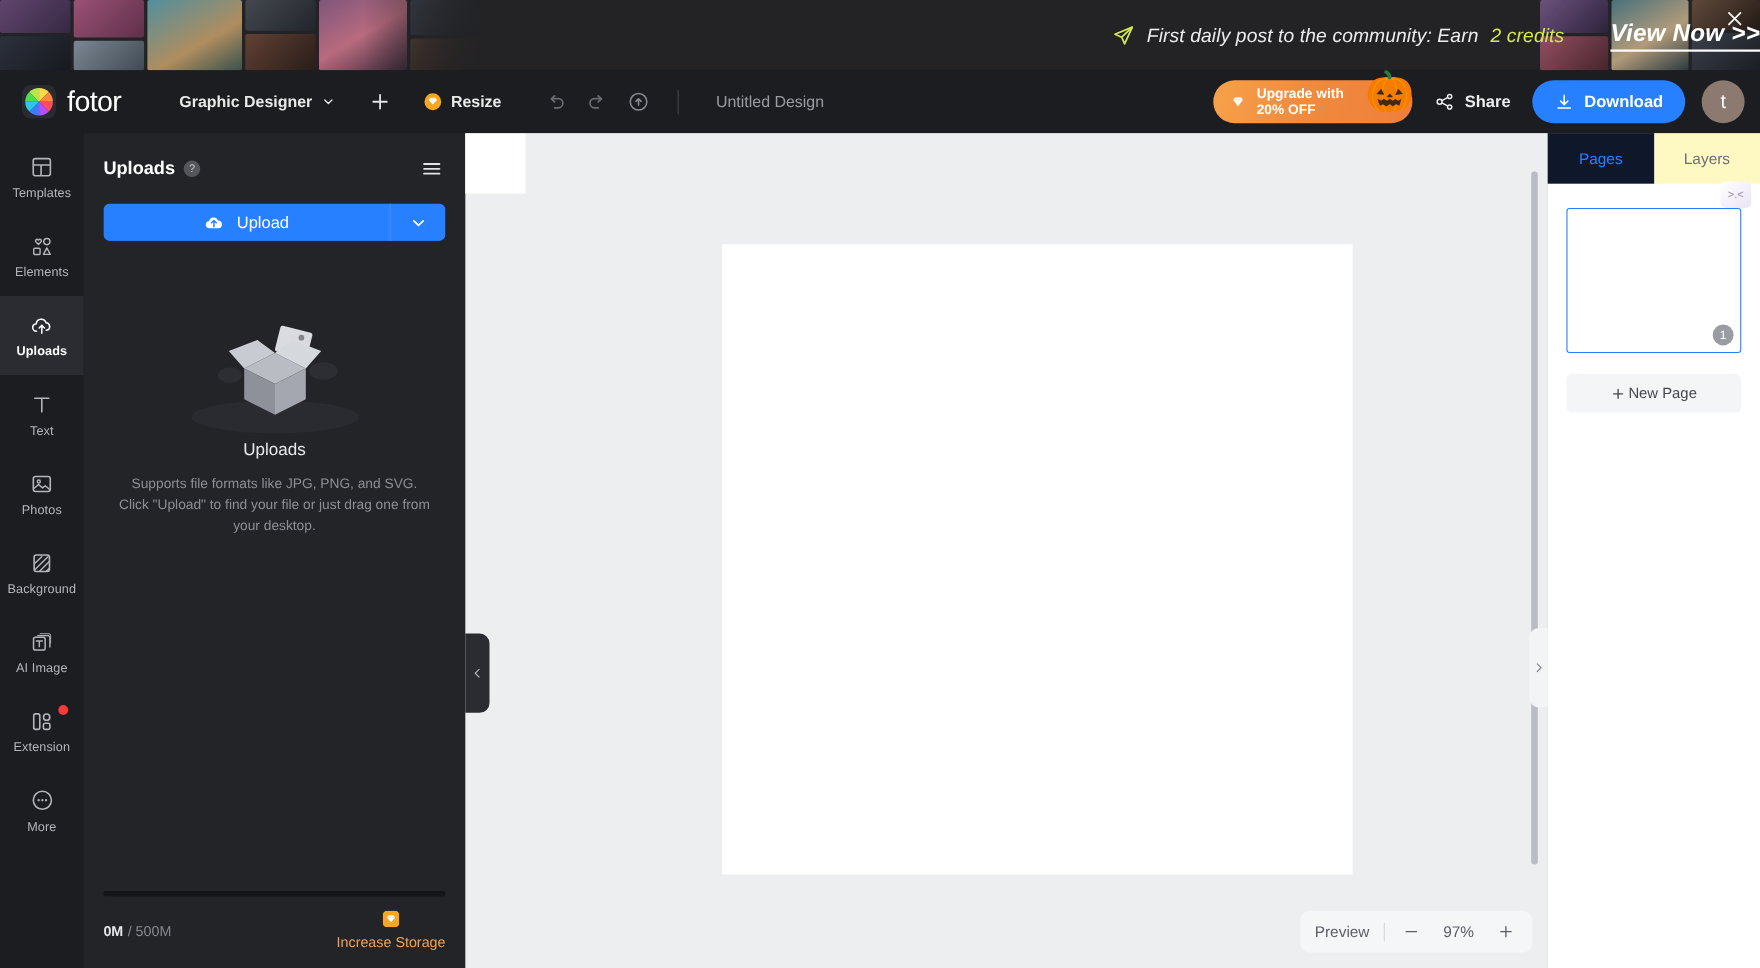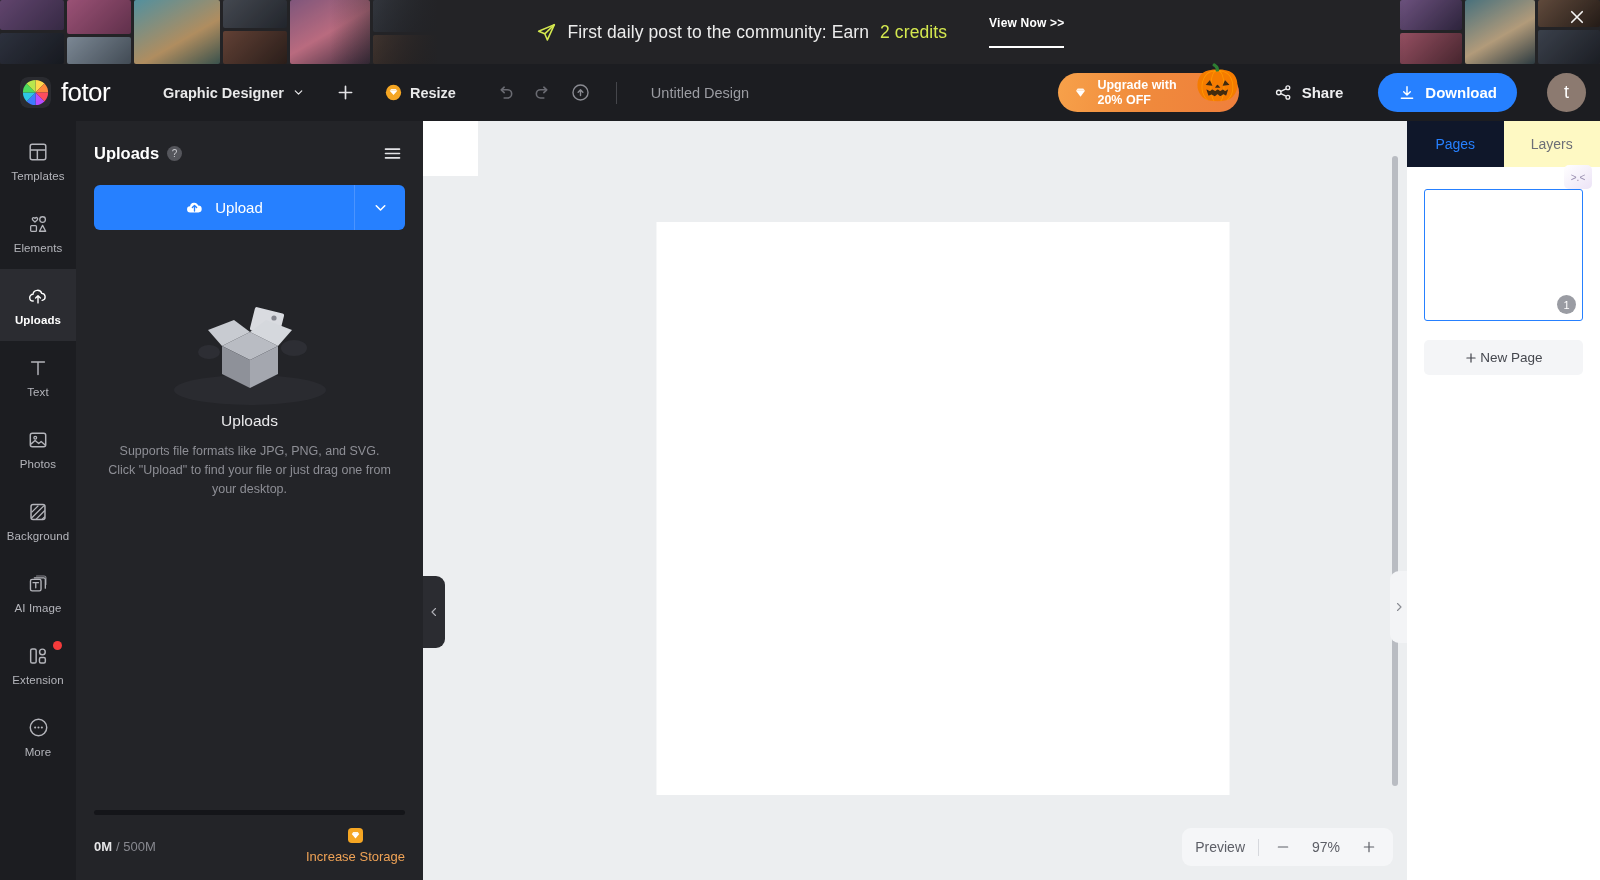--- a/index.html
+++ b/index.html
@@ -9,36 +9,36 @@
     background:#1c1d21;
     color:#fff;
     -webkit-font-smoothing:antialiased;
   }
   .app { position:relative; width:1600px; height:880px; display:flex; flex-direction:column; }
 
   
   .promo {
     position:relative; height:64px; flex:0 0 64px;
     background:#232326; overflow:hidden;
-    display:flex; align-items:center; justify-content:center;
+    display:flex; align-items:center; justify-content:flex-end;font-style:italic;
   }
   .promo-collage { position:absolute; top:0; height:64px; display:flex; gap:3px; opacity:.85; }
   .promo-collage.left { left:0; width:460px; }
   .promo-collage.right { right:0; width:200px; justify-content:flex-end; }
   .pc-col { display:flex; flex-direction:column; gap:3px; width:64px; }
   .pc-tile { width:100%; border-radius:2px; }
   .promo-fade-l, .promo-fade-r { position:absolute; top:0; height:64px; width:130px; z-index:2; }
   .promo-fade-l { left:330px; background:linear-gradient(to right, rgba(35,35,38,0) 0%, #232326 85%); }
   .promo-fade-r { right:195px; background:linear-gradient(to left, rgba(35,35,38,0) 0%, #232326 85%); }
   .promo-inner { position:relative; z-index:3; display:flex; align-items:center; gap:42px; }
   .promo-msg { display:flex; align-items:center; gap:11px; font-size:17.5px; color:#ececec; letter-spacing:.1px; }
   .promo-credits { color:#d4e84f; }
   .promo-cta {
-    font-size:12px; font-weight:bold; color:#fff;
-    border-bottom:2px solid #fff; padding-bottom:16px; cursor:pointer; letter-spacing:.2px;
+    font-size:22px; font-weight:bold; color:#fff;
+    border-bottom:2px solid #fff; padding-bottom:2px; cursor:pointer; letter-spacing:.2px;
   }
   .promo-close { position:absolute; right:14px; top:8px; z-index:4; cursor:pointer; opacity:.95; }
 
   
   .topbar {
     position:relative; height:57px; flex:0 0 57px; background:#1c1d21;
     display:flex; align-items:center; padding:0 14px 0 20px; z-index:20;
   }
   .logo-wrap { display:flex; align-items:center; gap:10px; cursor:pointer; }
   .logo-mark { width:31px; height:31px; border-radius:8px; overflow:hidden; display:block; }
@@ -46,21 +46,21 @@
   .tb-divider { width:1px; height:22px; background:#45464b; margin:0 16px; }
   .tb-mode { display:flex; align-items:center; gap:8px; margin-left:53px; cursor:pointer; }
   .tb-mode-label { font-size:14.5px; font-weight:bold; color:#e9e9ea; }
   .tb-btn {
     width:38px; height:38px; border-radius:7px; display:flex; align-items:center;
     justify-content:center; cursor:pointer; background:transparent;
   }
   .tb-resize { display:flex; align-items:center; gap:8px; cursor:pointer; padding:6px 8px; border-radius:7px; }
   .tb-resize-label { font-size:14.5px; font-weight:bold; color:#e9e9ea; }
   .tb-title { font-size:14.5px; color:#9b9ca2; margin-left:18px; cursor:text; }
-  .tb-right { margin-left:auto; display:flex; align-items:center; gap:26px; }
+  .tb-right { margin-left:auto; display:flex; align-items:center; gap:11px; }
   .upgrade-btn {
     position:relative; height:39px; padding:0 62px 0 15px; border-radius:20px;
     background:linear-gradient(100deg,#f7a14a 0%,#f08a3c 48%,#ef7f3c 100%);
     display:flex; align-items:center; gap:9px; cursor:pointer; overflow:visible;
   }
   .upgrade-txt { font-size:12.5px; font-weight:bold; line-height:14.5px; color:#fff; }
   .upgrade-pumpkin { position:absolute; right:-2px; top:-8px; font-size:36px; line-height:1; }
   .share-btn { display:flex; align-items:center; gap:9px; cursor:pointer; padding:7px 9px; border-radius:7px; }
   .share-label { font-size:15px; font-weight:bold; color:#eeeef0; }
   .download-btn {
@@ -90,21 +90,21 @@
 
   
   .panel { width:347px; flex:0 0 347px; background:#232428; display:flex; flex-direction:column; position:relative; }
   .panel-head { display:flex; align-items:center; padding:22px 20px 0 18px; }
   .panel-title { font-size:16.5px; font-weight:bold; color:#fff; }
   .panel-help {
     width:15px; height:15px; border-radius:50%; background:#55565c; margin-left:8px;
     font-size:10px; color:#c9cacf; display:flex; align-items:center; justify-content:center; cursor:pointer;
   }
   .panel-menu { margin-left:auto; cursor:pointer; display:flex; }
-  .upload-row { margin:21px 18px 0 18px; display:flex; height:45px; border-radius:6px; overflow:hidden; }
+  .upload-row { margin:21px 18px 0 18px; display:flex; height:34px; border-radius:6px; overflow:hidden; }
   .upload-main {
     flex:1; background:#2680ff; display:flex; align-items:center; justify-content:center;
     gap:11px; cursor:pointer;
   }
   .upload-main-label { font-size:15px; color:#fff; }
   .upload-caret {
     width:51px; background:#2680ff; display:flex; align-items:center; justify-content:center;
     cursor:pointer; border-left:1px solid #4b94ff;
   }
   .empty {

